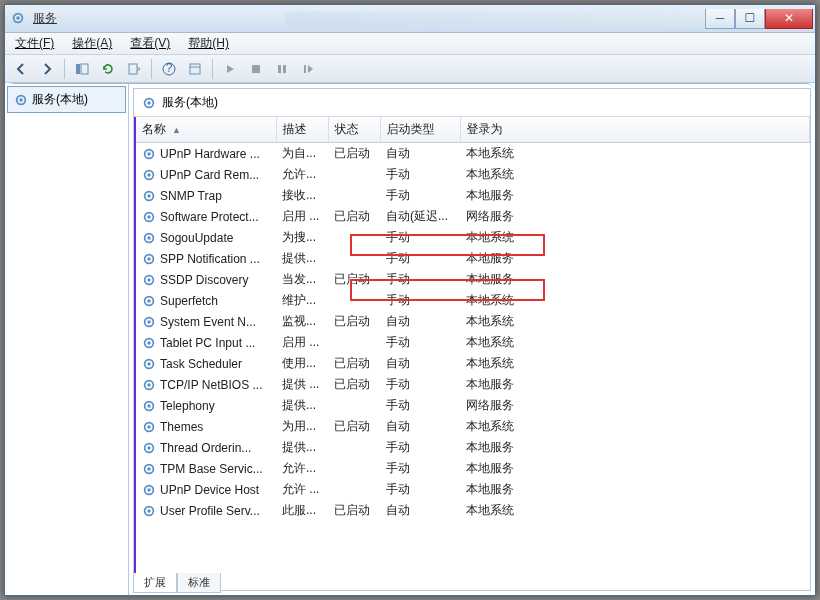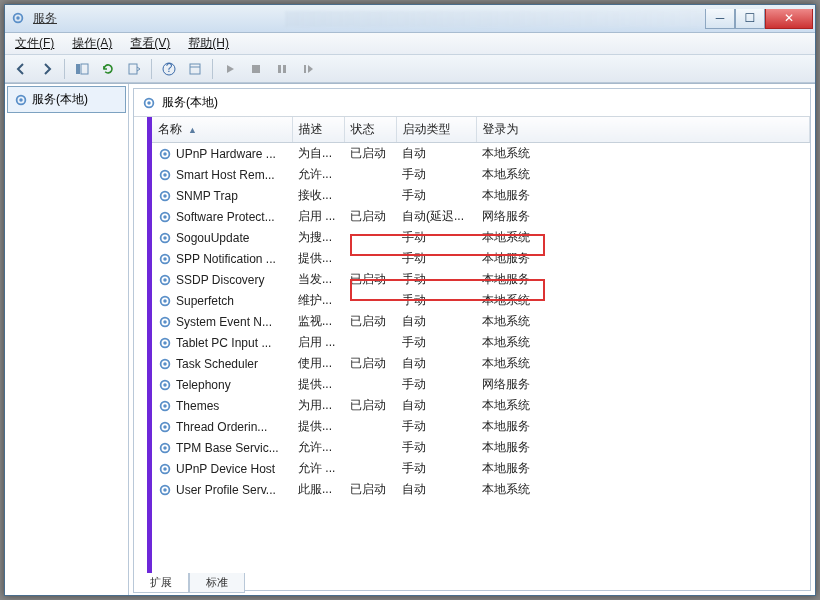--- a/index.html
+++ b/index.html
@@ -13,34 +13,34 @@
 .winbtn { width: 30px; height: 20px; border: 1px solid #8aa4bf; border-top: none; background: linear-gradient(#f4f8fc,#d7e5f2); display:flex; align-items:center; justify-content:center; color:#2b4d6f; }
 .winbtn.close { width: 48px; background: linear-gradient(#e88,#c33); color:#fff; border-color:#a22; }
 .menubar { height: 22px; background: linear-gradient(#f7f9fb,#eaeff5); border-bottom:1px solid #c8d4e0; display:flex; align-items:center; padding:0 4px; gap: 6px; text-decoration: underline; }
 .menubar .menuitem { padding: 2px 6px; color:#222; }
 .toolbar { height: 28px; background: linear-gradient(#f2f6fa,#e2e9f1); border-bottom:1px solid #b9c8d8; display:flex; align-items:center; padding:0 4px; gap:2px; }
 .tbtn { width:24px; height:22px; display:flex; align-items:center; justify-content:center; color:#3a5a7a; border:1px solid transparent; border-radius:2px; }
 .tsep { width:1px; height:20px; background:#b8c6d4; margin:0 3px; }
 .tbtn.play { color:#6b8; }
 .tbtn.play svg, .tbtn svg { display:block; }
 .tbtn.disabled { opacity:0.5; }
-.body { position:absolute; top:78px; left:0; right:0; bottom:0; display:flex; border-top:1px solid #a6b8ca; }
+.body { position:absolute; top:78px; left:0; right:0; bottom:0; display:flex; border-top:1px solid #a6b8ca;border-radius:9px; }
 .left { width:124px; border-right:1px solid #b9c8d8; background:#fff; }
 .left .node { display:flex; align-items:center; gap:4px; padding:4px 6px; margin:2px; border:1px solid #7da2c1; background:#eaf2fb; }
 .right-header { height:28px; background:#fff; border-bottom:1px solid #d0d8e0; display:flex; align-items:center; padding:0 8px; gap:6px; }
 .right-body { flex:1; display:flex; background:#fff; overflow:hidden; }
 .detail { width:195px; padding:10px 8px; color:#333; }
-.list { flex:1; overflow:auto; border-left:5px solid #6d28d9;margin-left:13px; }
+.list { flex:1; overflow:auto; border-left:2px solid #6d28d9; }
 table { border-collapse:collapse; width:100%; }
 thead th { text-align:left; font-weight:normal; background:linear-gradient(#fdfdfe,#eef2f7); border-right:1px solid #d6dee6; border-bottom:1px solid #c6d0da; padding:4px 6px; color:#222; position:sticky; top:0; white-space:nowrap; }
 tbody td { padding:2px 6px; white-space:nowrap; color:#222; }
 .cell-name { display:flex; align-items:center; gap:4px; }
 .gear-icon { width:14px; height:14px; flex:0 0 14px; }
 .tabs { position:absolute; left:128px; bottom:2px; display:flex; gap:0; }
-.tab { padding:2px 16px; border:1px solid #b9c8d8; border-top:none; background:#f4f7fa; color:#333; font-size:11px; }
+.tab { padding:2px 10px; border:1px solid #b9c8d8; border-top:none; background:#f4f7fa; color:#333; font-size:11px; }
 .tab.active { background:#fff; }
 .hl-box { position:absolute; border:2px solid #d33; pointer-events:none; }
 .sort-arrow { font-size:9px; color:#5a7ca0; margin-left:6px; }
 .right-wrap { position:relative; flex:1; display:flex; flex-direction:column; margin:4px; border:1px solid #b9c8d8; }
 </style>
 </head>
 <body>
 
 <div class="window">
   <div class="titlebar">
@@ -181,21 +181,21 @@
                   <td>自动</td>
                   <td>本地系统</td>
                 </tr>
                 <tr>
                   <td>
                     <div class="cell-name">
                       <svg class="gear-icon" viewBox="0 0 16 16">
                         <circle cx="8" cy="8" r="5" fill="none" stroke="#5a8fc8" stroke-width="2"></circle>
                         <circle cx="8" cy="8" r="2" fill="#5a8fc8"></circle>
                       </svg>
-                      <span>Smart Host Rem...</span>
+                      <span>UPnP Card Rem...</span>
                     </div>
                   </td>
                   <td>允许...</td>
                   <td></td>
                   <td>手动</td>
                   <td>本地系统</td>
                 </tr>
                 <tr>
                   <td>
                     <div class="cell-name">
@@ -323,20 +323,35 @@
                         <circle cx="8" cy="8" r="5" fill="none" stroke="#5a8fc8" stroke-width="2"></circle>
                         <circle cx="8" cy="8" r="2" fill="#5a8fc8"></circle>
                       </svg>
                       <span>Task Scheduler</span>
                     </div>
                   </td>
                   <td>使用...</td>
                   <td>已启动</td>
                   <td>自动</td>
                   <td>本地系统</td>
+                </tr>
+                <tr>
+                  <td>
+                    <div class="cell-name">
+                      <svg class="gear-icon" viewBox="0 0 16 16">
+                        <circle cx="8" cy="8" r="5" fill="none" stroke="#5a8fc8" stroke-width="2"></circle>
+                        <circle cx="8" cy="8" r="2" fill="#5a8fc8"></circle>
+                      </svg>
+                      <span>TCP/IP NetBIOS ...</span>
+                    </div>
+                  </td>
+                  <td>提供 ...</td>
+                  <td>已启动</td>
+                  <td>手动</td>
+                  <td>本地服务</td>
                 </tr>
                 <tr>
                   <td>
                     <div class="cell-name">
                       <svg class="gear-icon" viewBox="0 0 16 16">
                         <circle cx="8" cy="8" r="5" fill="none" stroke="#5a8fc8" stroke-width="2"></circle>
                         <circle cx="8" cy="8" r="2" fill="#5a8fc8"></circle>
                       </svg>
                       <span>Telephony</span>
                     </div>

